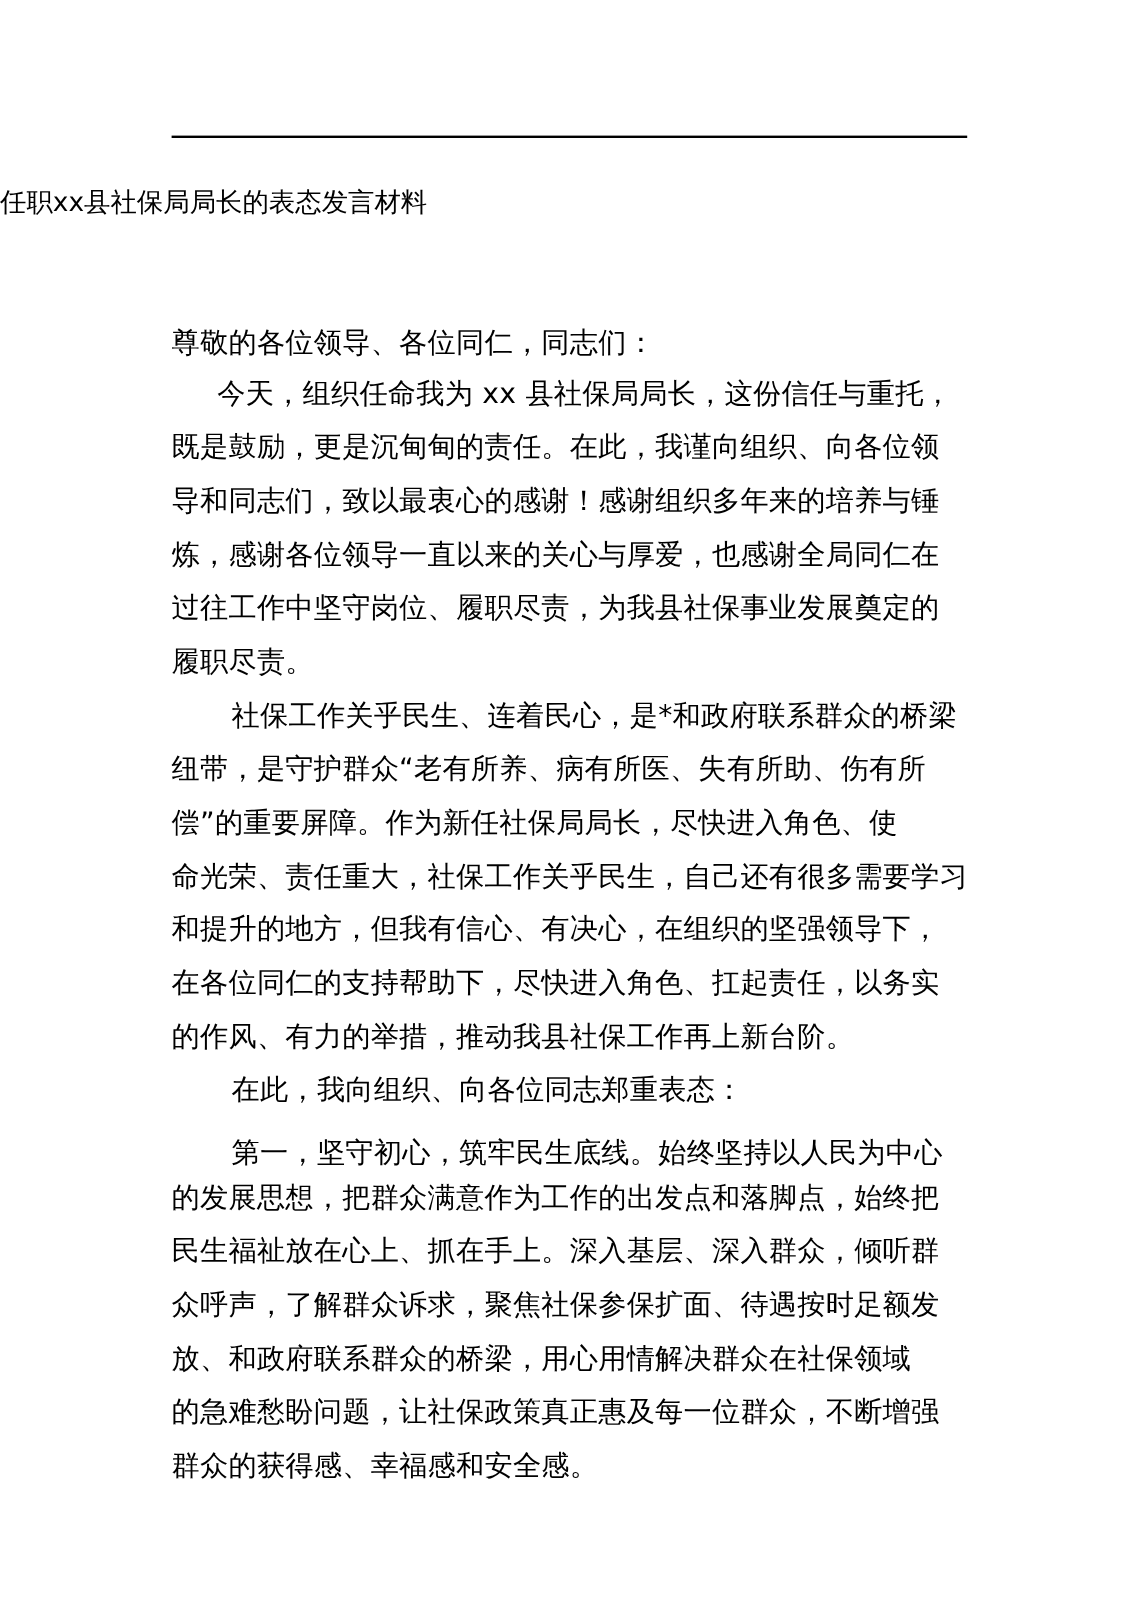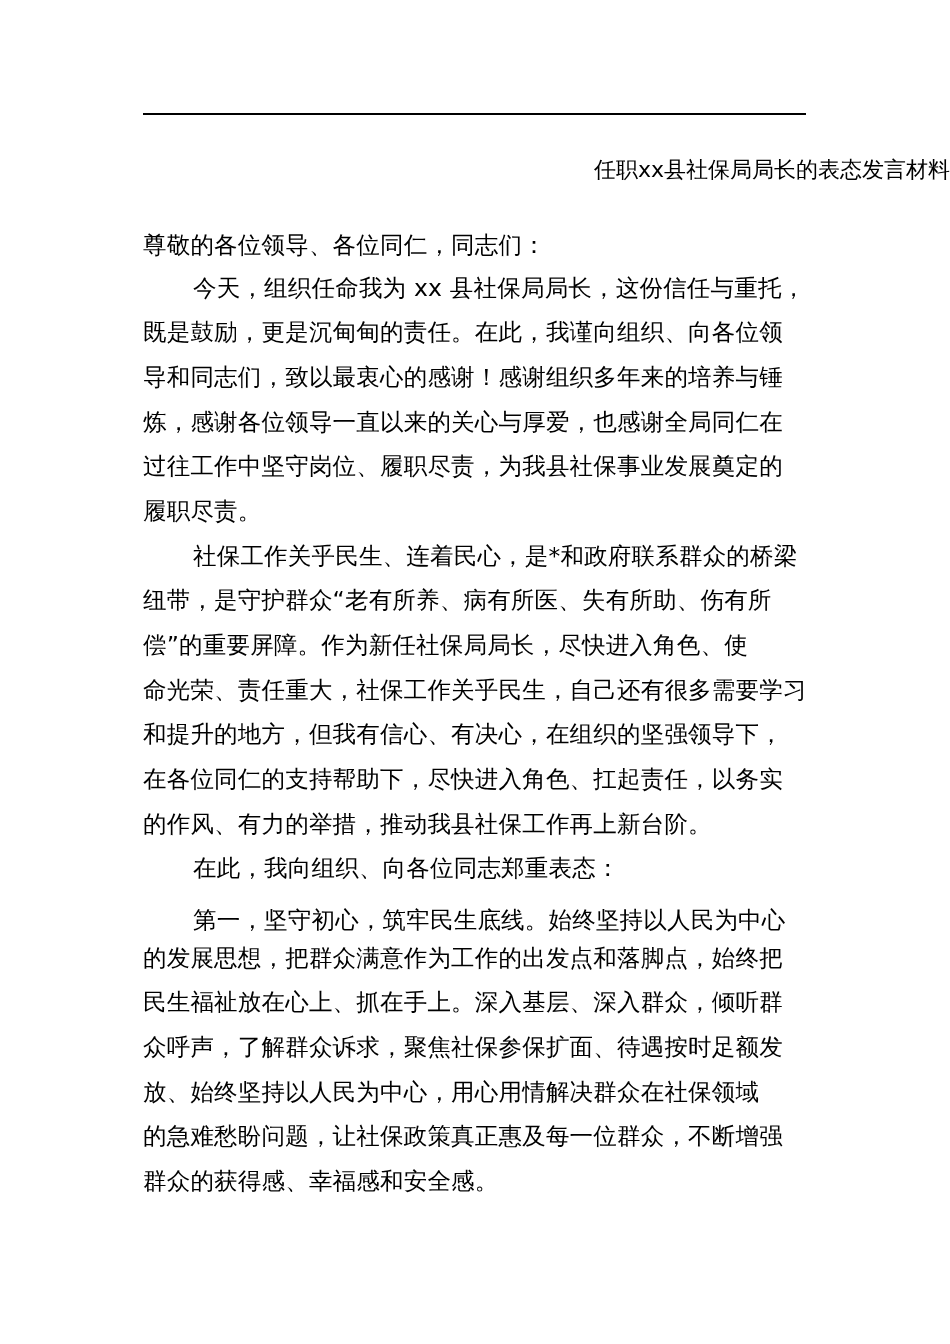--- a/index.html
+++ b/index.html
@@ -1,48 +1,48 @@
 <!DOCTYPE html>
 <html><head>
 <meta charset="utf-8">
 <style>
   html, body { margin: 0; padding: 0; background: #ffffff; }
   body { width: 950px; height: 1344px; position: relative; overflow: hidden;
          font-family: "DejaVu Sans", "Liberation Sans", sans-serif; color: #000; }
   .rule { position: absolute; left: 143px; top: 113px; width: 663px; height: 2px; background: #000; }
-  .title { position: absolute; left: 0; width: 950px; top: 150px; text-align: right;
+  .title { position: absolute; left: 0; width: 950px; top: 150px; text-align: left;
            font-size: 22px; line-height: 40px; white-space: nowrap; }
   .line { position: absolute; left: 143px; width: 665px; font-size: 23.5px; line-height: 30px;
-          white-space: nowrap; letter-spacing: 0.2px; }
+          white-space: nowrap; letter-spacing: 0.2px; margin-top: 40px; }
 </style>
 </head>
 <body>
 
 <div class="rule"></div>
 
 <div class="title">任职xx县社保局局长的表态发言材料</div>
 
 <div class="line" style="top:230px">尊敬的各位领导、各位同仁，同志们：</div>
 
-<div class="line" style="top:273px; left:193px">今天，组织任命我为 xx 县社保局局长，这份信任与重托，</div>
+<div class="line" style="top:273px; left:181px">今天，组织任命我为 xx 县社保局局长，这份信任与重托，</div>
 <div class="line" style="top:317px">既是鼓励，更是沉甸甸的责任。在此，我谨向组织、向各位领</div>
 <div class="line" style="top:362px">导和同志们，致以最衷心的感谢！感谢组织多年来的培养与锤</div>
 <div class="line" style="top:407px">炼，感谢各位领导一直以来的关心与厚爱，也感谢全局同仁在</div>
 <div class="line" style="top:451px">过往工作中坚守岗位、履职尽责，为我县社保事业发展奠定的</div>
 <div class="line" style="top:496px">履职尽责。</div>
 
 <div class="line" style="top:541px; left:193px">社保工作关乎民生、连着民心，是*和政府联系群众的桥梁</div>
 <div class="line" style="top:585px">纽带，是守护群众“老有所养、病有所医、失有所助、伤有所</div>
 <div class="line" style="top:630px">偿”的重要屏障。作为新任社保局局长，尽快进入角色、使</div>
 <div class="line" style="top:675px">命光荣、责任重大，社保工作关乎民生，自己还有很多需要学习</div>
 <div class="line" style="top:719px">和提升的地方，但我有信心、有决心，在组织的坚强领导下，</div>
 <div class="line" style="top:764px">在各位同仁的支持帮助下，尽快进入角色、扛起责任，以务实</div>
 <div class="line" style="top:809px">的作风、有力的举措，推动我县社保工作再上新台阶。</div>
 
 <div class="line" style="top:853px; left:193px">在此，我向组织、向各位同志郑重表态：</div>
 
 <div class="line" style="top:905px; left:193px">第一，坚守初心，筑牢民生底线。始终坚持以人民为中心</div>
 <div class="line" style="top:943px">的发展思想，把群众满意作为工作的出发点和落脚点，始终把</div>
 <div class="line" style="top:987px">民生福祉放在心上、抓在手上。深入基层、深入群众，倾听群</div>
 <div class="line" style="top:1032px">众呼声，了解群众诉求，聚焦社保参保扩面、待遇按时足额发</div>
-<div class="line" style="top:1077px">放、始终坚持以人民为中心，用心用情解决群众在社保领域</div>
+<div class="line" style="top:1077px">放、和政府联系群众的桥梁，用心用情解决群众在社保领域</div>
 <div class="line" style="top:1121px">的急难愁盼问题，让社保政策真正惠及每一位群众，不断增强</div>
 <div class="line" style="top:1166px">群众的获得感、幸福感和安全感。</div>
 
 </body></html>

